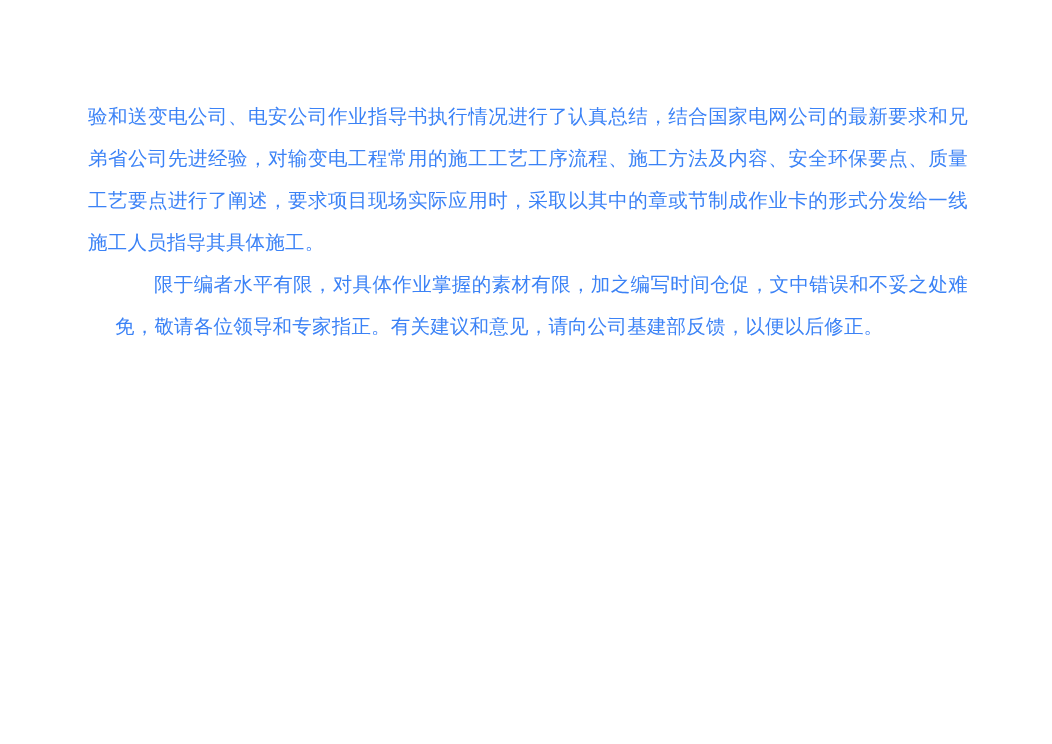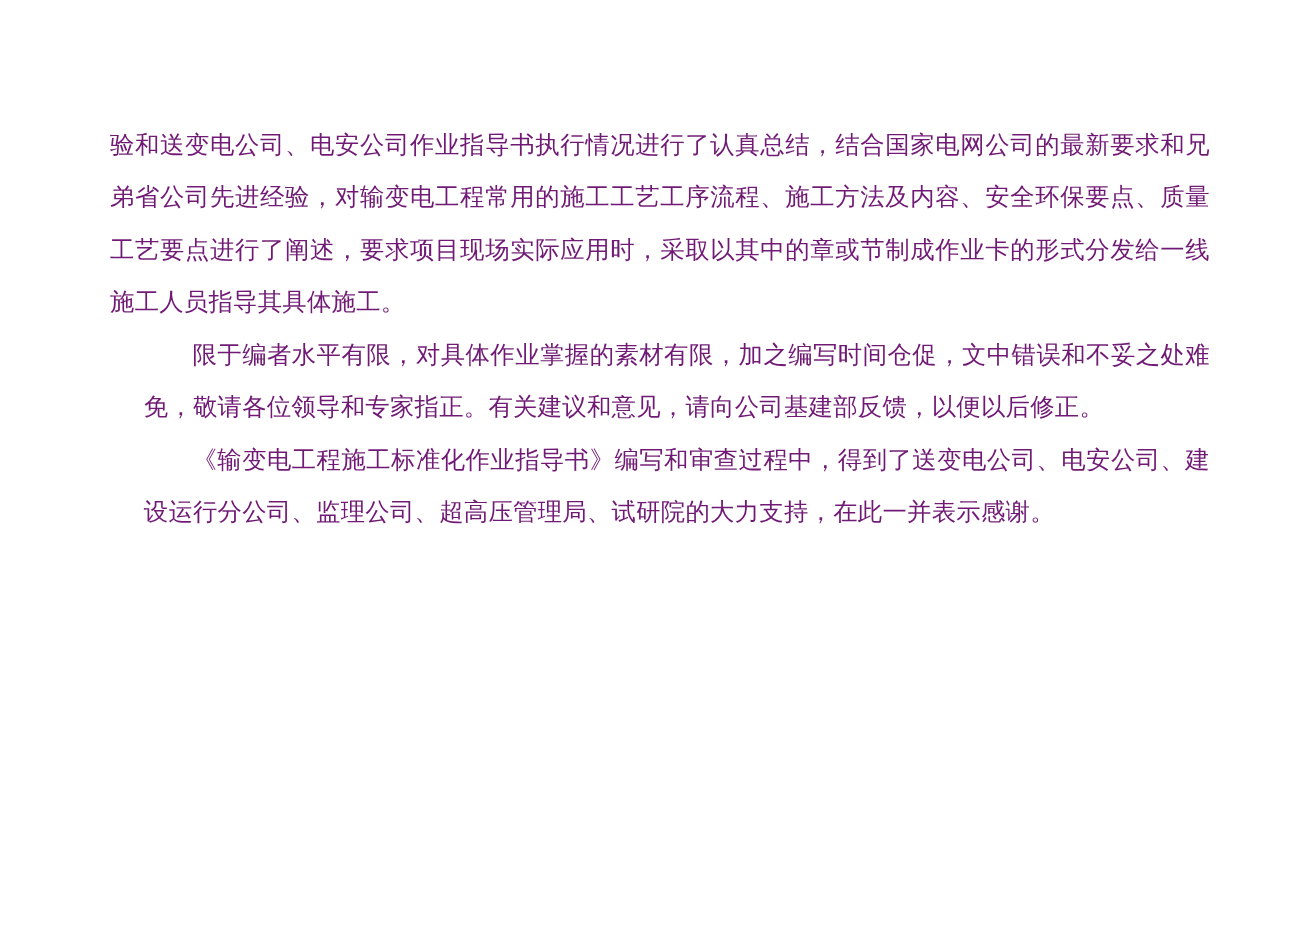--- a/index.html
+++ b/index.html
@@ -27,32 +27,31 @@
     top: 96px;
     width: 880px;
   }
   .para {
     font-size: 19.5px;
     line-height: 42px;
     text-align: justify;
     text-justify: inter-ideograph;
     letter-spacing: 0.2px;
     margin: 0 0 0 0;
-    color: #701a75;
+    color: #3b82f6;
   }
   .para.indent {
     text-indent: 2em;
   }
   .para + .para {
     margin-top: 0;
     margin-left: 27px;
   }
 </style>
 </head>
 <body>
 
 <div class="page">
   <div class="content">
     <p class="para">验和送变电公司、电安公司作业指导书执行情况进行了认真总结，结合国家电网公司的最新要求和兄弟省公司先进经验，对输变电工程常用的施工工艺工序流程、施工方法及内容、安全环保要点、质量工艺要点进行了阐述，要求项目现场实际应用时，采取以其中的章或节制成作业卡的形式分发给一线施工人员指导其具体施工。</p>
     <p class="para indent">限于编者水平有限，对具体作业掌握的素材有限，加之编写时间仓促，文中错误和不妥之处难免，敬请各位领导和专家指正。有关建议和意见，请向公司基建部反馈，以便以后修正。</p>
-    <p class="para indent">《输变电工程施工标准化作业指导书》编写和审查过程中，得到了送变电公司、电安公司、建设运行分公司、监理公司、超高压管理局、试研院的大力支持，在此一并表示感谢。</p>
   </div>
 </div>
 
 </body></html>

